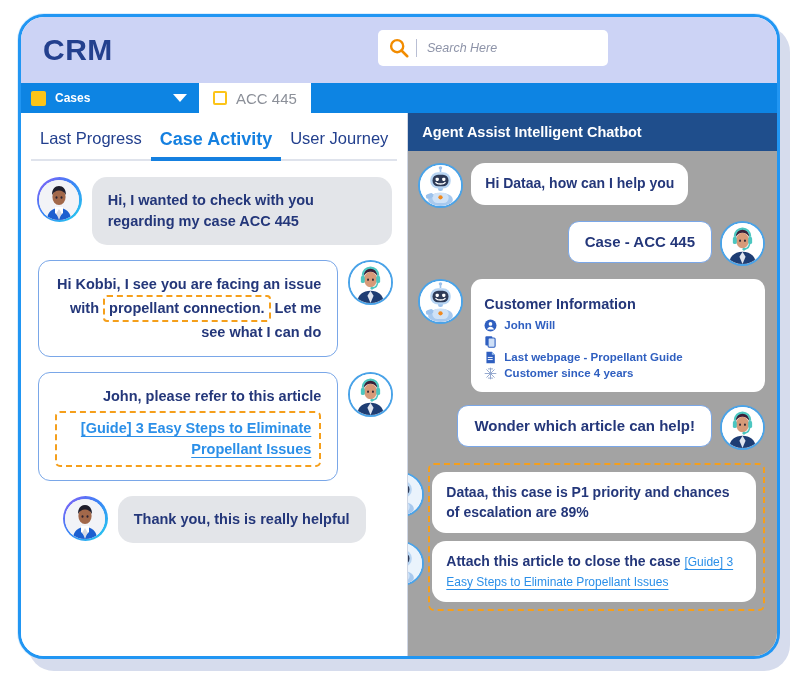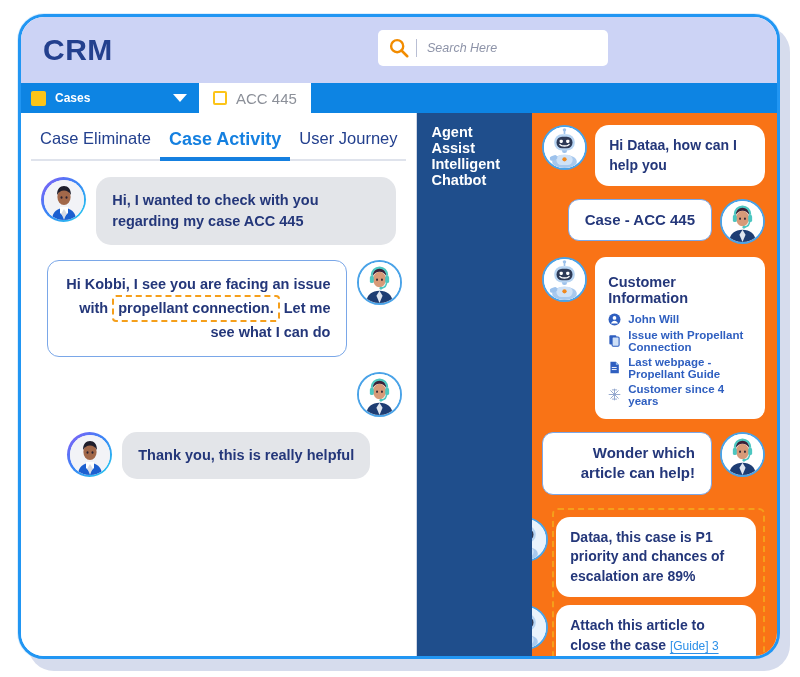--- a/index.html
+++ b/index.html
@@ -206,21 +206,22 @@
     color: #2b8fe8;
     text-decoration: underline;
     text-underline-offset: 3px;
     cursor: pointer;
   }
 
   
   .right-col {
     flex: 1 1 auto;
     display: flex;
-    background: #f97316;
+    flex-direction: column;
+    background: #a3a3a3;
   }
   .bot-header {
     background: #1f4e8c;
     color: #ffffff;
     font-size: 14.5px;
     font-weight: bold;
     padding: 11px 14px;
   }
   .chat-right {
     flex: 1 1 auto;
@@ -318,21 +319,21 @@
       <span class="nav-tab-sq"></span>
       <span class="nav-tab-label">ACC 445</span>
     </div>
     <div class="nav-rest"></div>
   </div>
 
   <div class="body-split">
 
     <div class="left-col">
       <div class="tabs">
-        <div class="tab">Case Eliminate</div>
+        <div class="tab">Last Progress</div>
         <div class="tab active">Case Activity</div>
         <div class="tab">User Journey</div>
       </div>
 
       <div class="chat-left">
 
         <div class="row">
           <div class="avatar cust">
             <div class="inner">
               <svg viewBox="0 0 40 40">
@@ -368,20 +369,26 @@
               <path d="M12.5 13.5c0-5 3.4-8 7.5-8s7.5 3 7.5 8" stroke="#4cc6c0" stroke-width="2.2" fill="none"></path>
               <path d="M27 19c0 4-2.5 6-5 6.5" stroke="#4cc6c0" stroke-width="1.6" fill="none"></path>
               <circle cx="21.4" cy="25.6" r="1.4" fill="#4cc6c0"></circle>
               <ellipse cx="17.6" cy="17.2" rx="0.9" ry="1.2" fill="#2a2230"></ellipse>
               <ellipse cx="22.4" cy="17.2" rx="0.9" ry="1.2" fill="#2a2230"></ellipse>
             </svg>
           </div>
         </div>
 
         <div class="row right">
+          <div class="bubble outline">
+            <span>John, please refer to this article</span>
+            <span class="hl-block">
+              <span class="link">[Guide] 3 Easy Steps to Eliminate Propellant Issues</span>
+            </span>
+          </div>
           <div class="avatar agent">
             <svg viewBox="0 0 40 40">
               <rect width="40" height="40" fill="#ffffff"></rect>
               <path d="M7 40c0-8 6-12 13-12s13 4 13 12z" fill="#1e3d73"></path>
               <path d="M20 28l-3 5 3 7 3-7z" fill="#dfe5ef"></path>
               <ellipse cx="20" cy="17" rx="6.4" ry="7.6" fill="#d79a78"></ellipse>
               <path d="M13.2 14.5c0-6 3.2-9.2 6.8-9.2s6.8 3.2 6.8 9.2c-1.4-3.4-3.8-5-6.8-5s-5.4 1.6-6.8 5z" fill="#3a2038"></path>
               <rect x="10.6" y="13.5" width="3.8" height="7" rx="1.8" fill="#4cc6c0"></rect>
               <rect x="25.6" y="13.5" width="3.8" height="7" rx="1.8" fill="#4cc6c0"></rect>
               <path d="M12.5 13.5c0-5 3.4-8 7.5-8s7.5 3 7.5 8" stroke="#4cc6c0" stroke-width="2.2" fill="none"></path>
@@ -492,21 +499,20 @@
               <span>John Will</span>
             </div>
 
             <div class="cust-row">
               <span class="ci">
                 <svg viewBox="0 0 24 24">
                     <rect x="2.5" y="2.5" width="13" height="17" rx="2" fill="#2f5fc0"></rect>
                     <rect x="7.5" y="5.5" width="13" height="17" rx="2" fill="#cfe0f7" stroke="#2f5fc0" stroke-width="2"></rect>
                   </svg>
               </span>
-              <span>Issue with Propellant Connection</span>
             </div>
 
             <div class="cust-row">
               <span class="ci">
                 <svg viewBox="0 0 24 24">
                     <path d="M4.5 1.5h10l5.5 5.5v15.5h-15.5z" fill="#2f5fc0"></path>
                     <path d="M14.5 1.5l5.5 5.5h-5.5z" fill="#9dc2ec"></path>
                     <rect x="7" y="11" width="9" height="1.7" fill="#ffffff"></rect>
                     <rect x="7" y="15" width="9" height="1.7" fill="#ffffff"></rect>
                   </svg>

